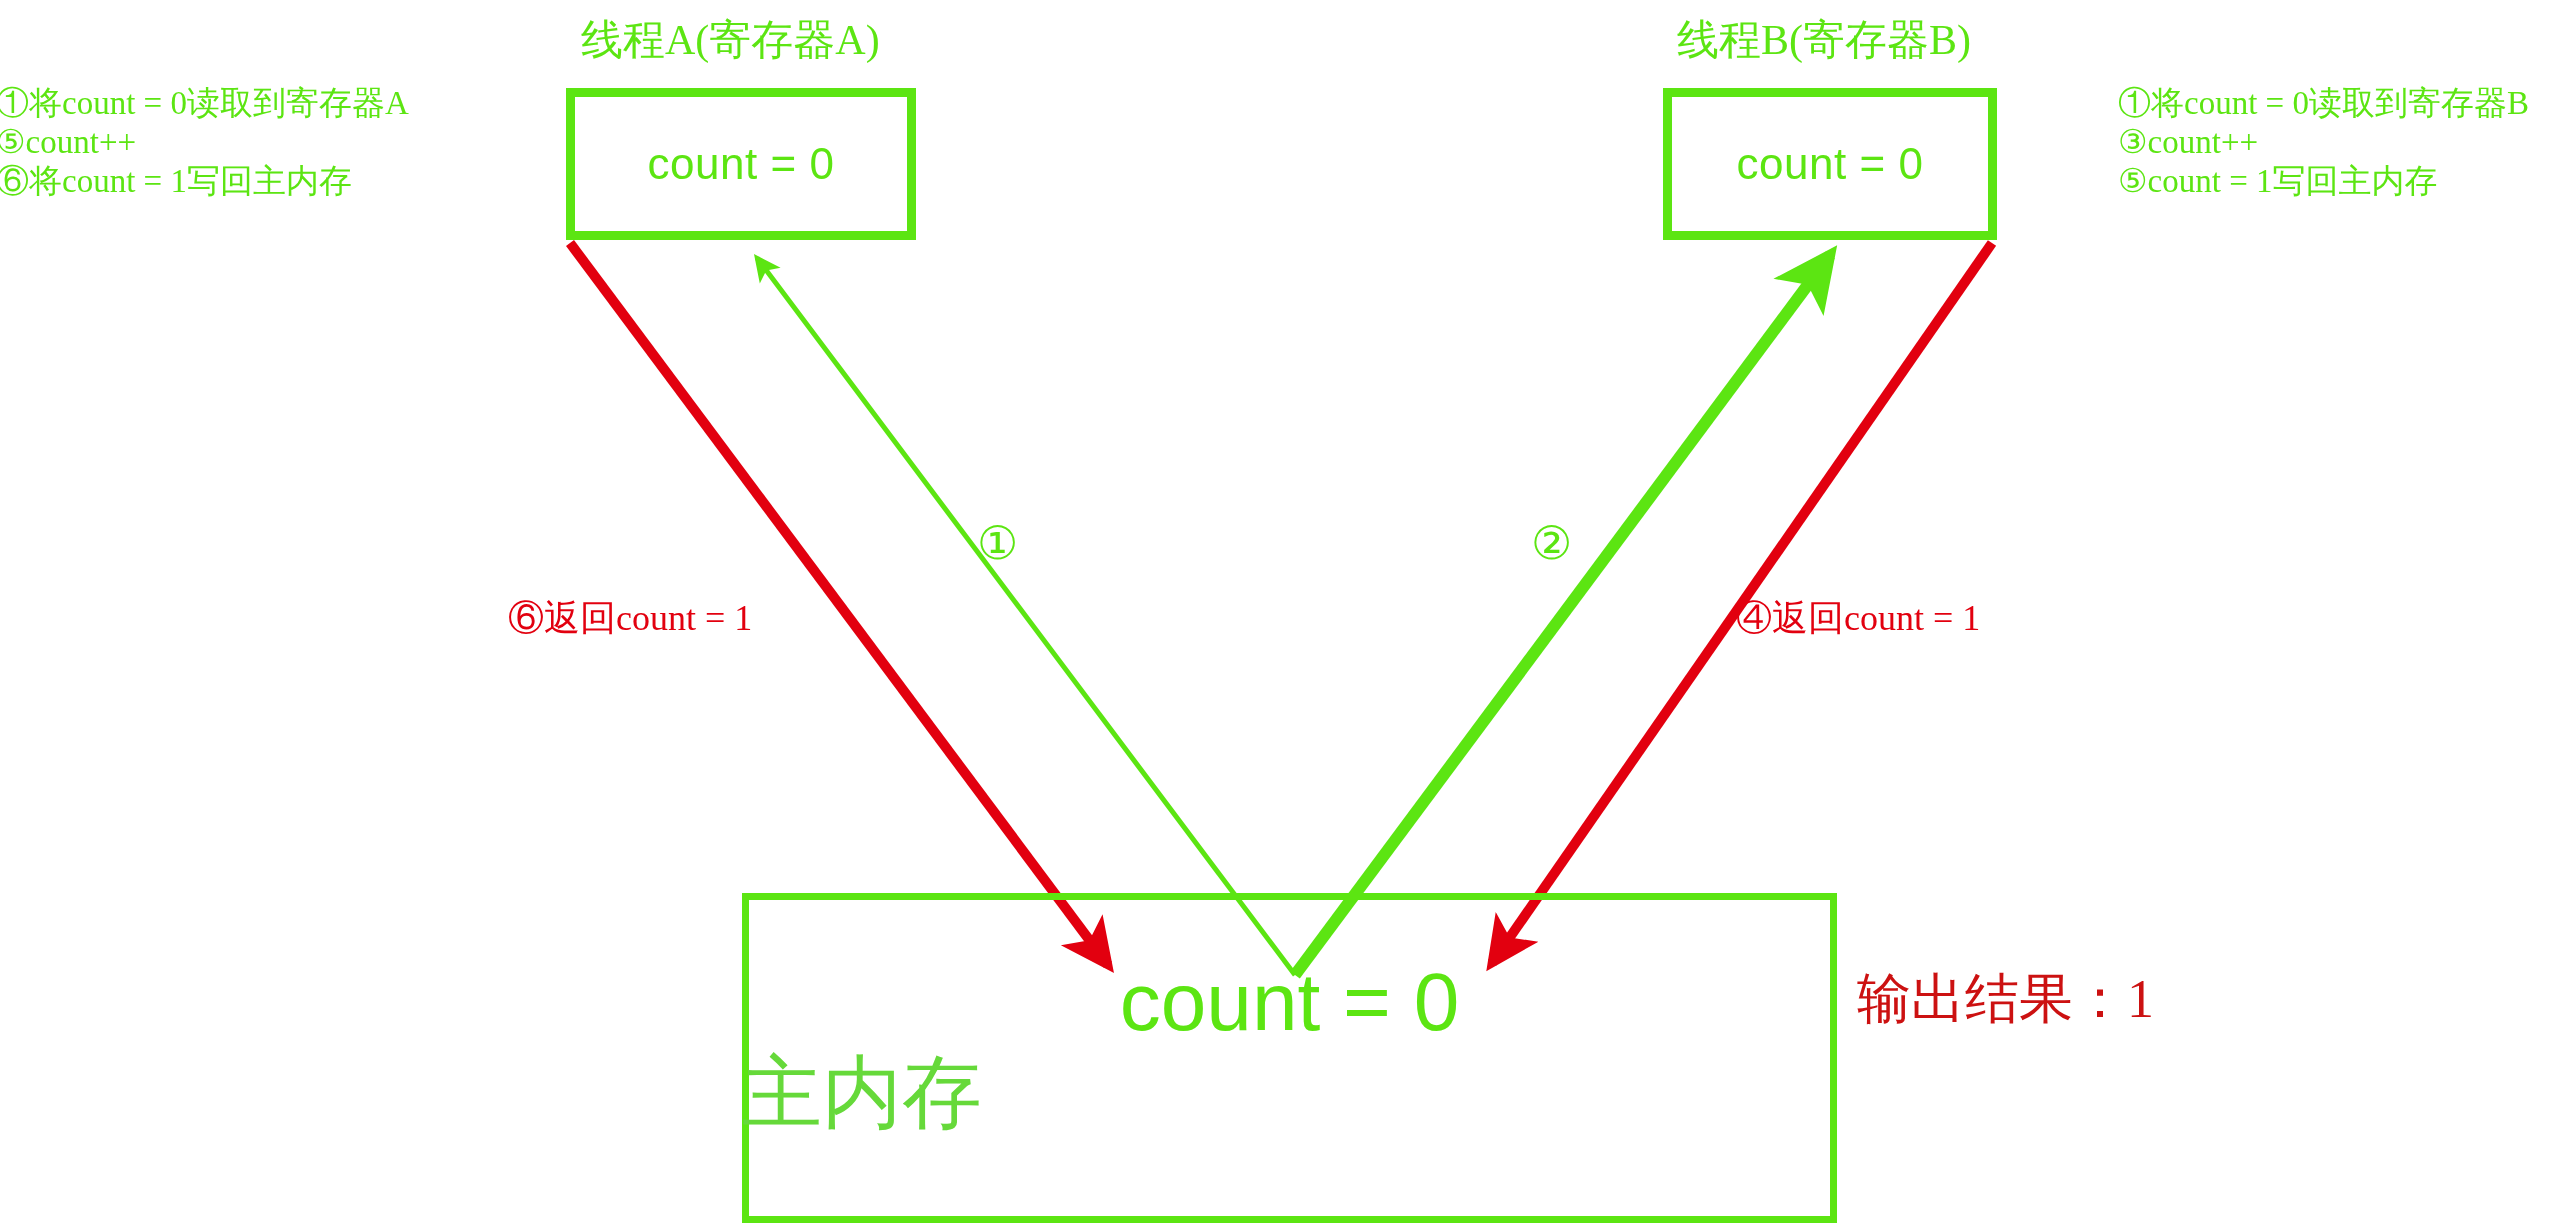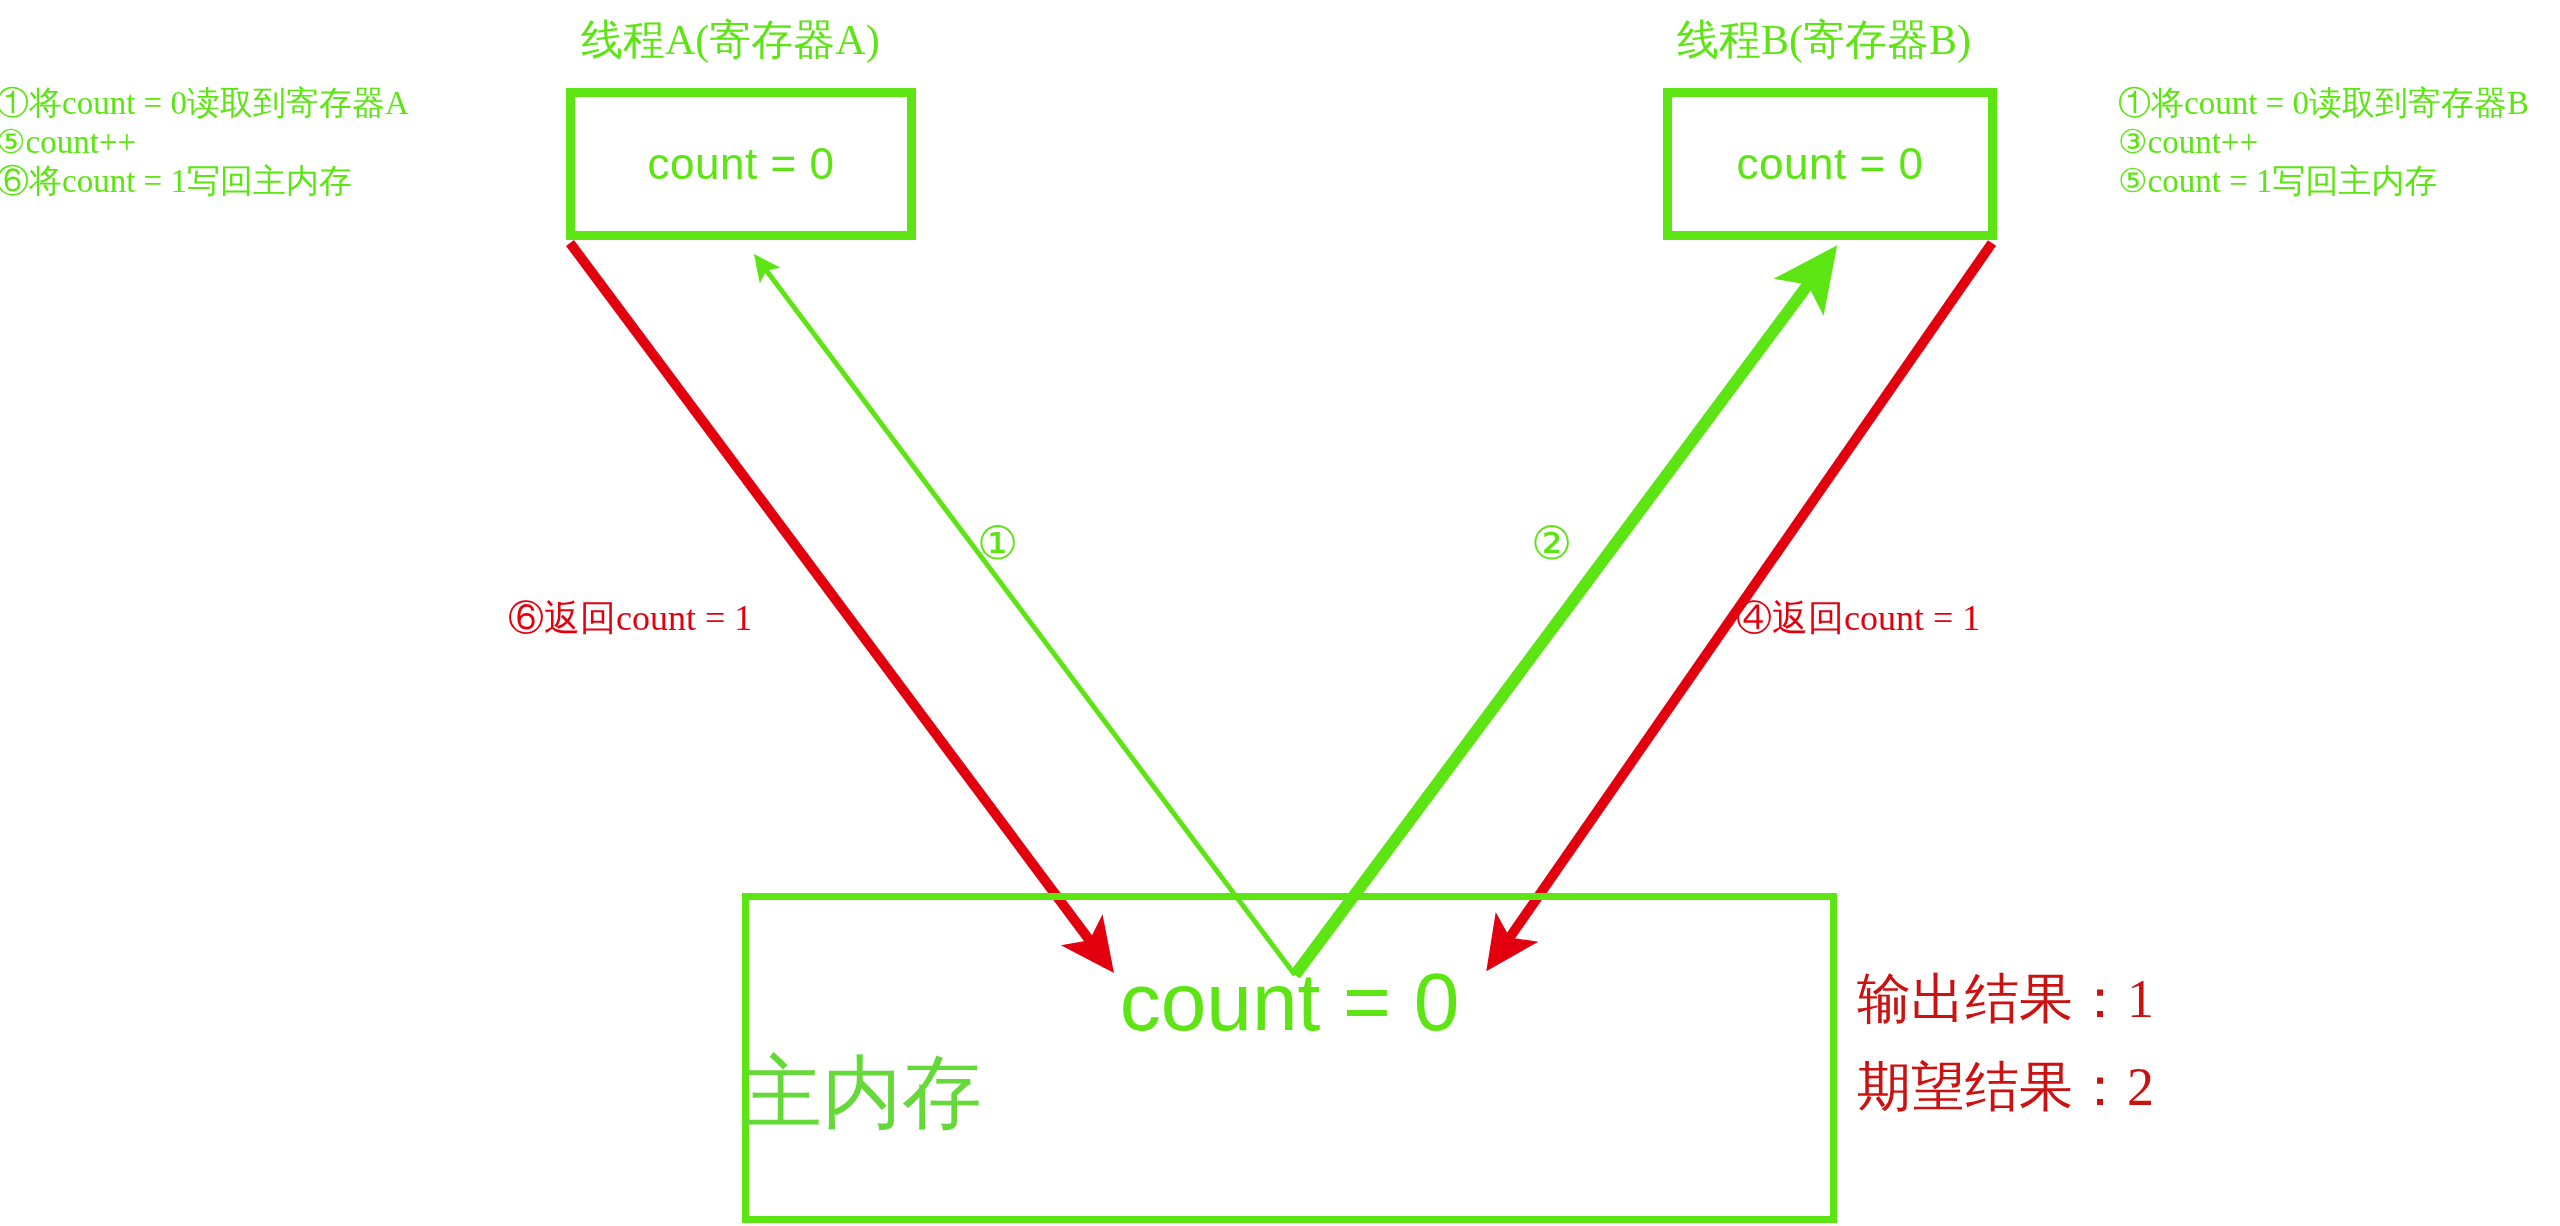--- a/index.html
+++ b/index.html
@@ -185,16 +185,15 @@
 
   <div class="edge-label red-label" id="label-6">⑥返回count = 1</div>
   <div class="edge-label red-label" id="label-4">④返回count = 1</div>
 
   <div id="main-memory"></div>
   <div id="mm-value">count = 0</div>
   <div id="mm-label">主内存</div>
 
   <div id="results">
     <span class="result-line">输出结果：1</span>
-    <span class="result-line">期望结果：2</span>
   </div>
 
 </div>
 
 </body></html>

